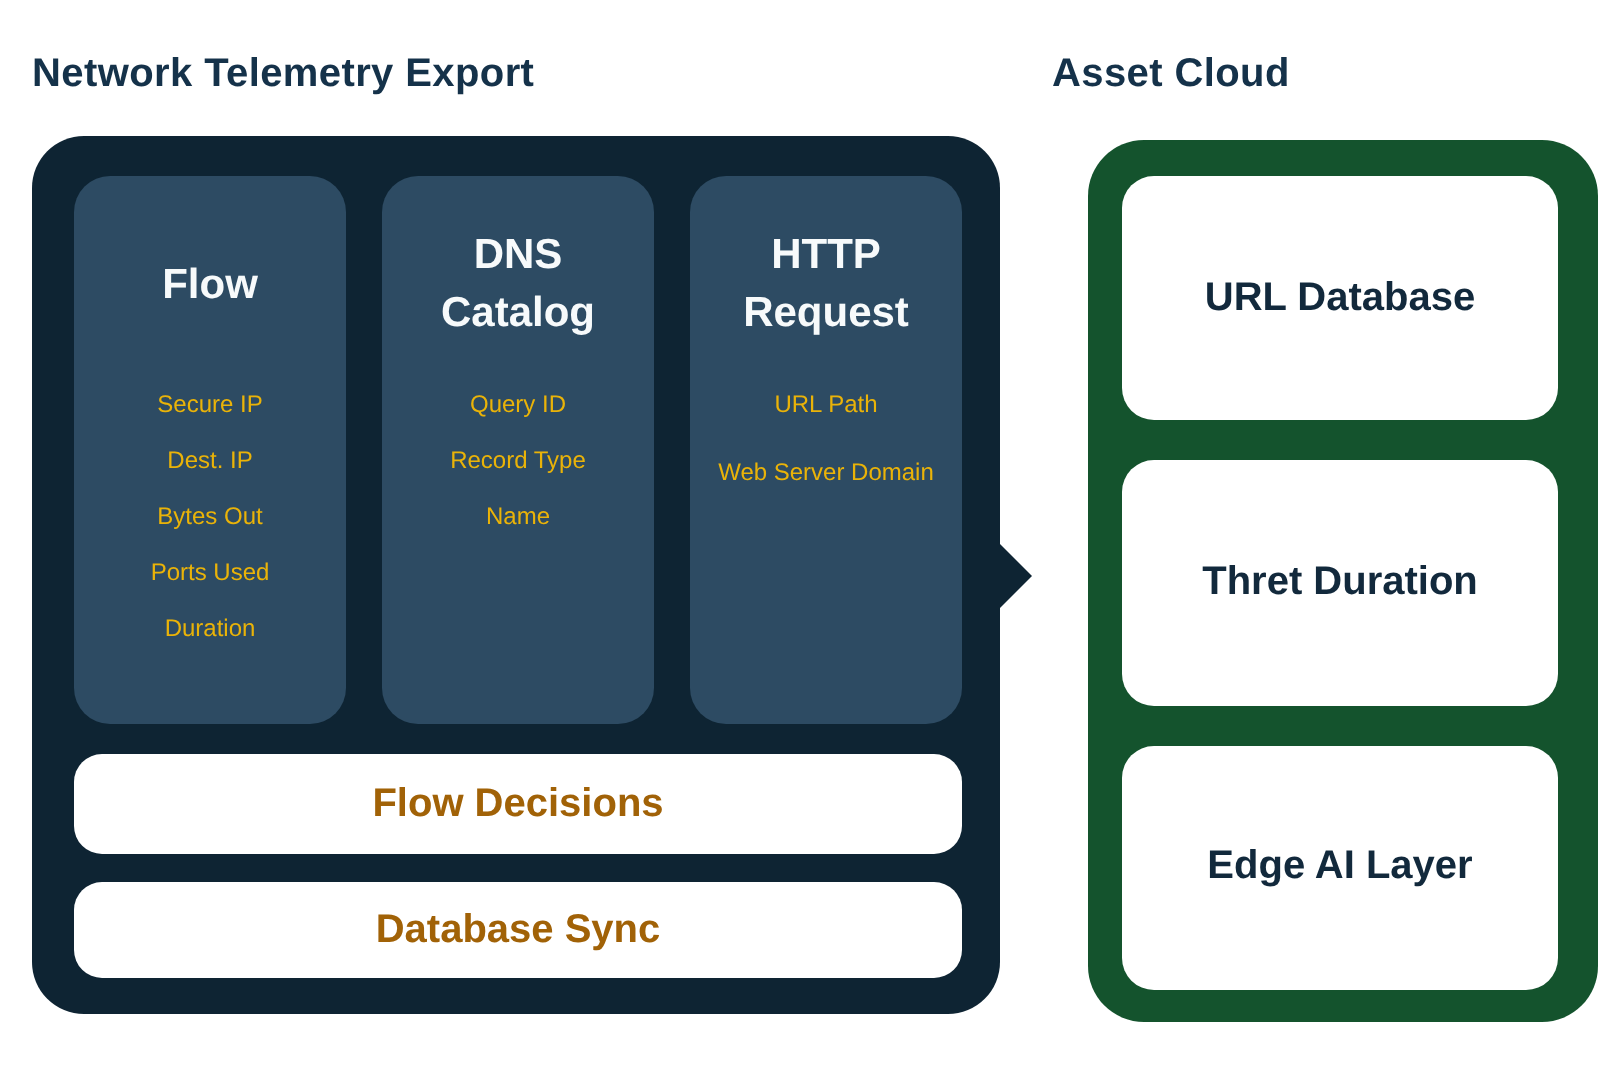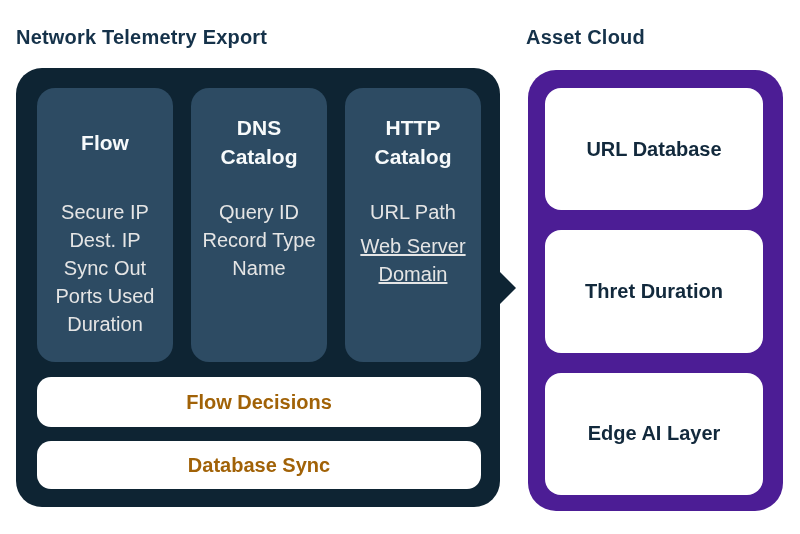--- a/index.html
+++ b/index.html
@@ -24,40 +24,40 @@
   .column {
     flex:1; background:#2d4b63; border-radius:18px; box-sizing:border-box;
     padding-top:22px; text-align:center;
   }
   .col-header {
     min-height:64px; max-width:104px; margin:0 auto;
     display:flex; align-items:center; justify-content:center;
     font-size:21px; font-weight:bold; color:#f7fafb; line-height:29px;
   }
   .col-items {
-    margin-top:24px; font-size:20px; line-height:28px; color:#e5e5e5;
+    margin-top:14px; font-size:12px; line-height:28px; color:#eab308;
   }
   .col-item { max-width:118px; margin:0 auto; }
-  .gap-top { margin-top:6px;text-decoration:underline; }
+  .gap-top { margin-top:6px; }
   .bar {
     background:#ffffff; border-radius:14px; height:50px; margin-top:15px;
     display:flex; align-items:center; justify-content:center;
     font-size:20px; font-weight:bold; color:#a16207;
   }
   .bar-2 { margin-top:14px; height:48px; }
   .connector-arrow {
     position:absolute; right:-16px; top:202px; width:18px; height:36px;
     background:#0e2433;
     clip-path:polygon(0 0, 100% 50%, 0 100%);
   }
 
   
   .panel-right {
-    position:absolute; left:528px; top:70px; width:255px; height:441px;
-    background:#4c1d95; border-radius:28px; box-sizing:border-box;
+    position:absolute; left:544px; top:70px; width:255px; height:441px;
+    background:#14532d; border-radius:28px; box-sizing:border-box;
     padding:18px 20px 16px 17px;
     display:flex; flex-direction:column; gap:20px;
   }
   .cloud-card {
     flex:1; background:#ffffff; border-radius:16px;
     display:flex; align-items:center; justify-content:center;
     font-size:20px; font-weight:bold; color:#12293c;
   }
 </style>
 </head>
@@ -70,37 +70,37 @@
   <div class="diagram-title title-right">Asset Cloud</div>
 
   <div class="panel-left">
     <div class="columns">
 
       <div class="column">
         <div class="col-header">Flow</div>
         <div class="col-items">
           <div class="col-item">Secure IP</div>
           <div class="col-item">Dest. IP</div>
-          <div class="col-item">Sync Out</div>
+          <div class="col-item">Bytes Out</div>
           <div class="col-item">Ports Used</div>
           <div class="col-item">Duration</div>
         </div>
       </div>
 
       <div class="column">
         <div class="col-header">DNS Catalog</div>
         <div class="col-items">
           <div class="col-item">Query ID</div>
           <div class="col-item">Record Type</div>
           <div class="col-item">Name</div>
         </div>
       </div>
 
       <div class="column">
-        <div class="col-header">HTTP Catalog</div>
+        <div class="col-header">HTTP Request</div>
         <div class="col-items">
           <div class="col-item">URL Path</div>
           <div class="col-item gap-top">Web Server Domain</div>
         </div>
       </div>
 
     </div>
 
     <div class="bar bar-1">Flow Decisions</div>
     <div class="bar bar-2">Database Sync</div>

